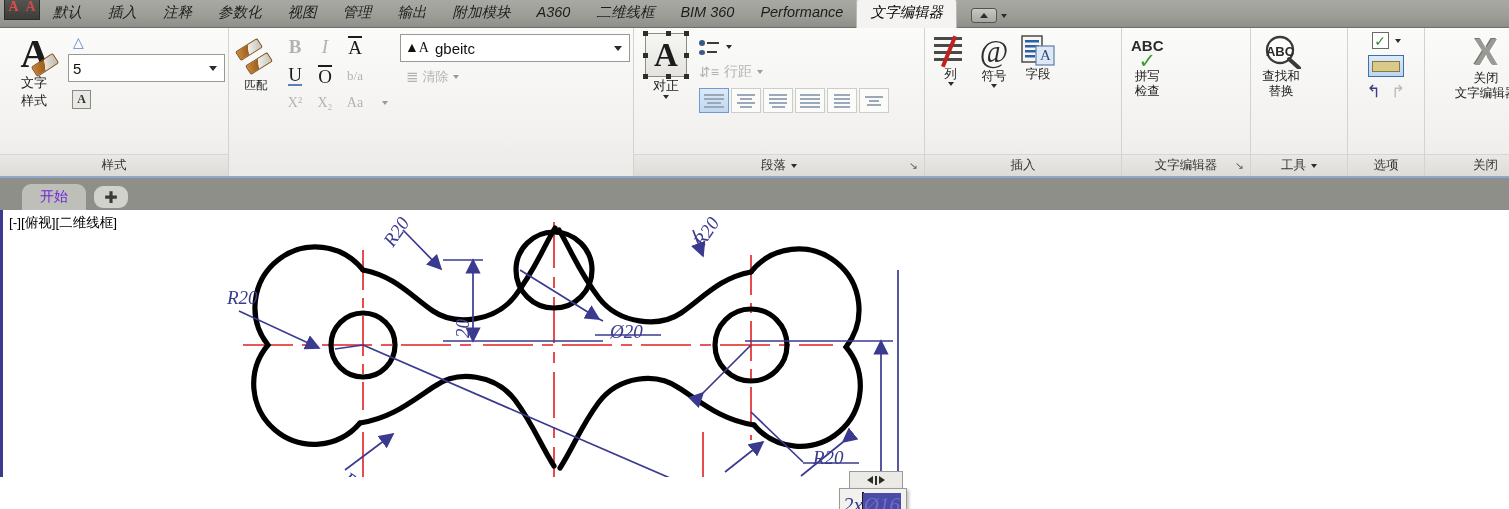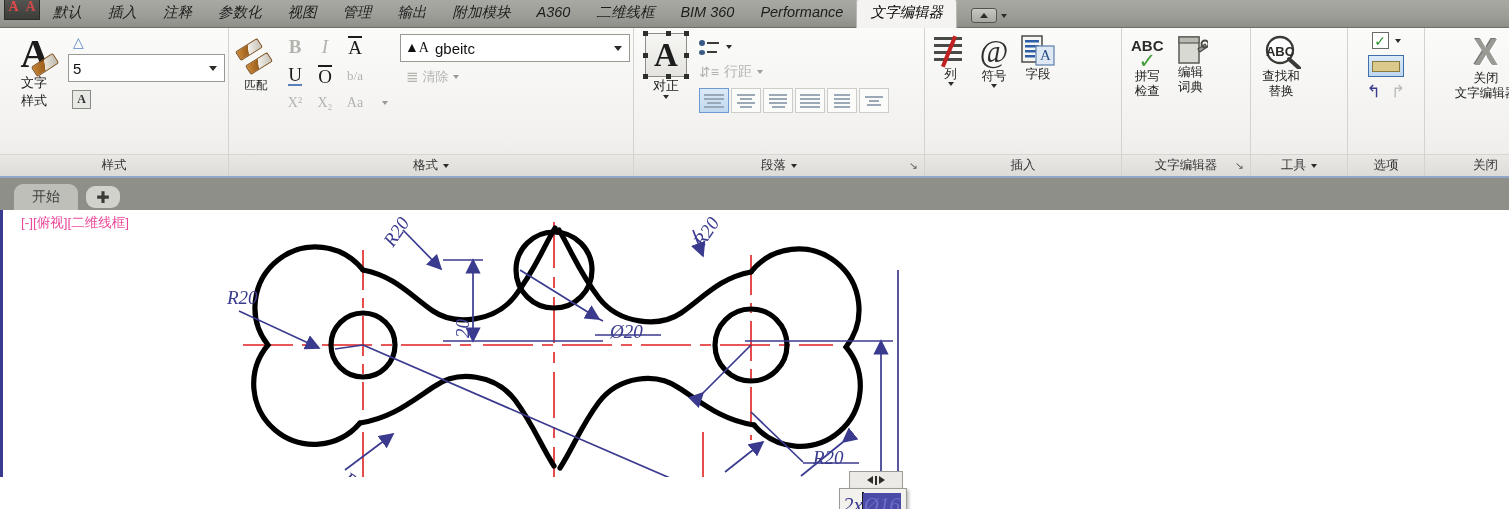--- a/index.html
+++ b/index.html
@@ -207,32 +207,32 @@
 
   
   #doctabs{
     height:32px;background:#8f8f8a;display:flex;align-items:flex-end;
     padding-left:14px;position:relative;
   }
   .dtab{
     height:26px;padding:0 18px;display:flex;align-items:center;gap:10px;
     font-size:14px;border-radius:9px 9px 0 0;cursor:default;white-space:nowrap;
   }
-  .dtab.inactive{background:#bfbfba;color:#404040;}
+  .dtab.inactive{background:#bfbfba;color:#6d28d9;margin-left:8px;}
   .dtab.active{background:#f7f7f5;color:#111;}
   .dtab .x{color:#8e8e89;font-size:14px;}
   .addtab{
     height:22px;width:34px;margin-left:8px;margin-bottom:2px;
     background:#d2d2cd;border-radius:9px;display:flex;align-items:center;justify-content:center;
     color:#3a3a36;font-size:16px;
   }
 
   
   #canvas{position:relative;height:267px;background:#fff;border-left:3px solid #3a3a8f;}
-  #vplabel{position:absolute;left:18px;top:4px;font-size:13.5px;color:#ec4899;}
+  #vplabel{position:absolute;left:6px;top:4px;font-size:13.5px;color:#000000;}
   svg#draw{position:absolute;left:0;top:0;}
 
   .dimtxt{
     font-family:"Liberation Serif",serif;font-style:italic;
     fill:#3a3a8f;font-size:19px;
   }
 
   
   #ipe{position:absolute;left:836px;top:278px;width:68px;height:38px;}
   #ipe-box{
@@ -340,24 +340,20 @@
           <span style="font-family:'Liberation Serif',serif;font-size:14px;margin-right:6px;">▲A</span>
           <span>gbeitc</span>
           <span class="arrow caret-d"></span>
         </div>
         <div class="clearrow">
           <span style="font-size:15px;">≣</span>
           <span>清除</span>
           <span class="caret-s" style="opacity:.45"></span>
         </div>
       </div>
-    </div>
-    <div class="panel-title">
-      <span>格式</span>
-      <span class="caret-s"></span>
     </div>
   </div>
 
   <div class="panel" id="panel-para">
     <div class="panel-body">
       <div class="justify-btn">
         <div class="boxA">A
           <b class="g" style="left:-3px;top:-3px"></b><b class="g" style="right:-3px;top:-3px"></b>
           <b class="g" style="left:-3px;bottom:-3px"></b><b class="g" style="right:-3px;bottom:-3px"></b>
           <b class="g" style="left:49%;top:-3px"></b><b class="g" style="left:49%;bottom:-3px"></b>
@@ -468,32 +464,20 @@
   <div class="panel" id="panel-spell">
     <div class="panel-body">
       <div class="big-btn">
         <span style="display:flex;flex-direction:column;align-items:center;height:34px;justify-content:center;">
           <span class="abc-ic">ABC</span>
           <span class="check-g">✓</span>
         </span>
         <span class="lbl">拼写</span>
         <span class="lbl">检查</span>
       </div>
-      <div class="big-btn">
-        <span class="book-ic">
-          <svg width="32" height="32" viewBox="0 0 32 32">
-            <rect x="3" y="2" width="20" height="26" fill="#d9d9d4" stroke="#5a5a55" stroke-width="1.5"></rect>
-            <rect x="3" y="2" width="20" height="6" fill="#b9b9b4" stroke="#5a5a55" stroke-width="1.2"></rect>
-            <path d="M22 14 l7 -5 2 3 -7 5 z" fill="#9a9a95" stroke="#4a4a46" stroke-width="1.2"></path>
-            <circle cx="29" cy="9" r="3.5" fill="none" stroke="#4a4a46" stroke-width="2"></circle>
-          </svg>
-        </span>
-        <span class="lbl">编辑</span>
-        <span class="lbl">词典</span>
-      </div>
     </div>
     <div class="panel-title">
       <span>文字编辑器</span>
       <span class="dlg">↘</span>
     </div>
   </div>
 
   <div class="panel" id="panel-tools">
     <div class="panel-body">
       <div class="big-btn">

